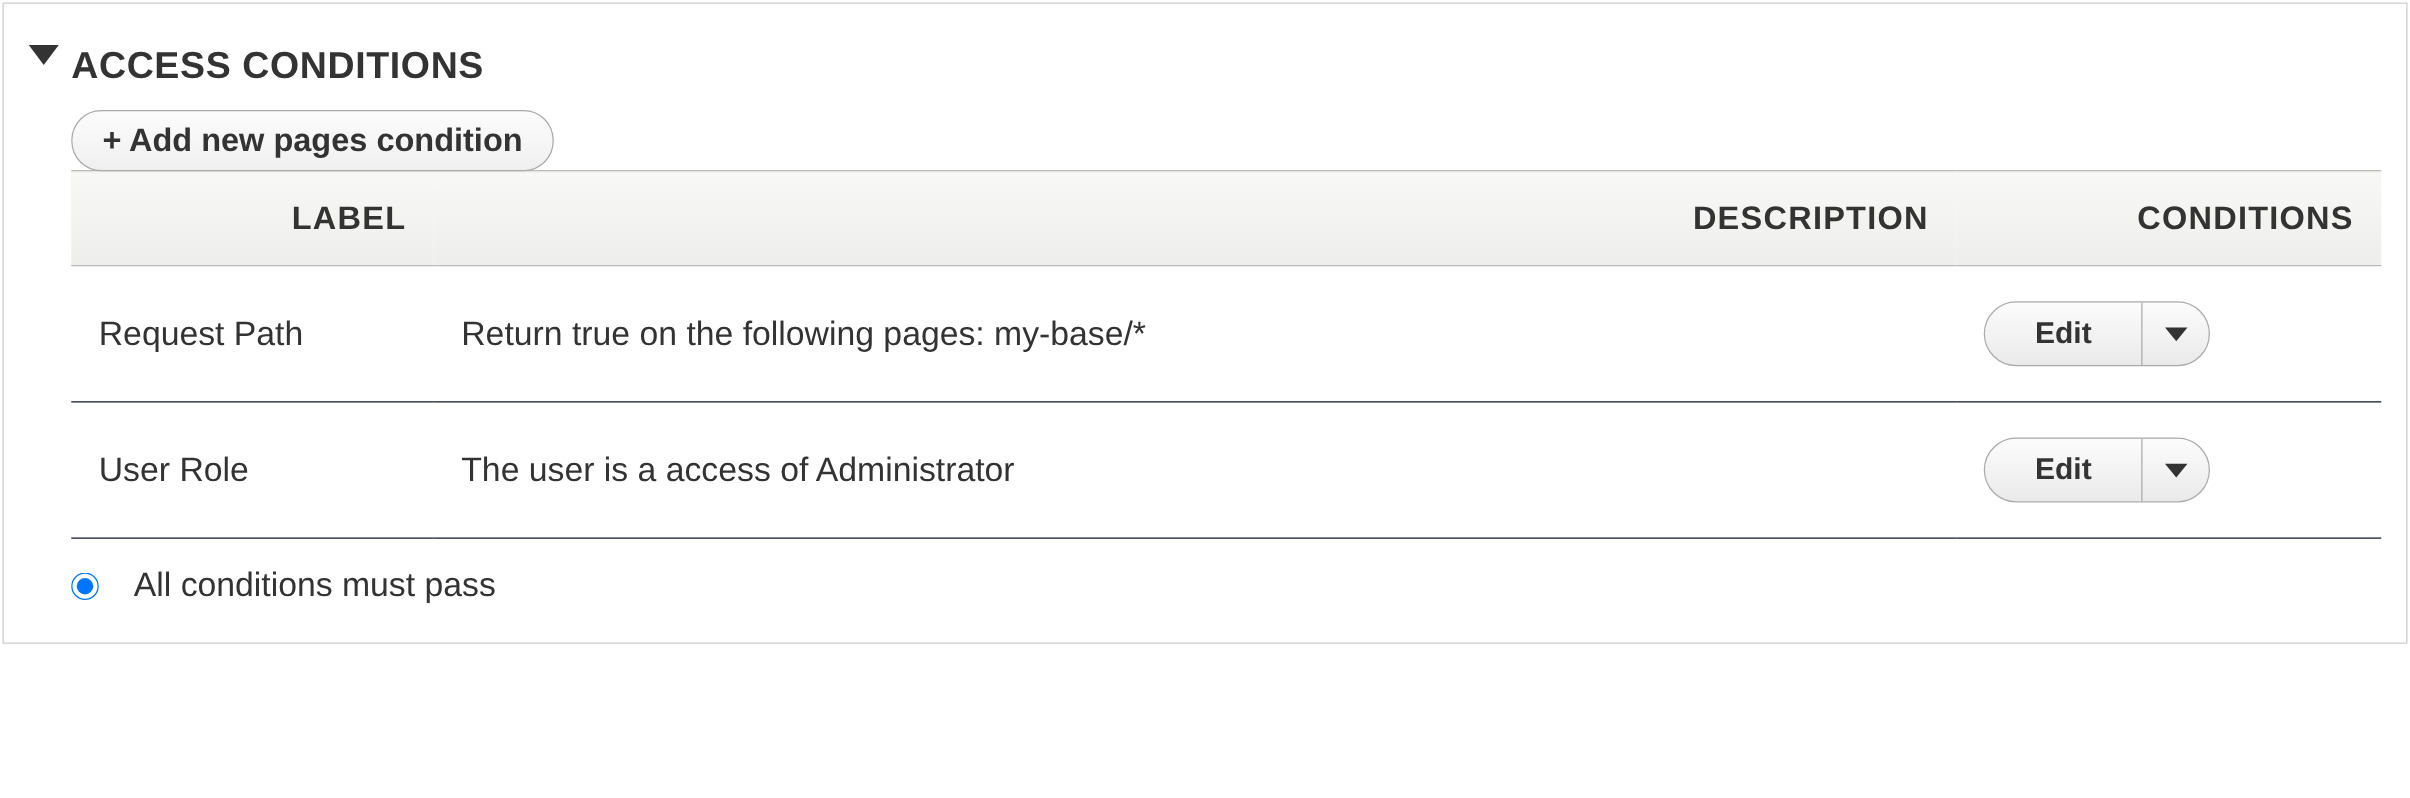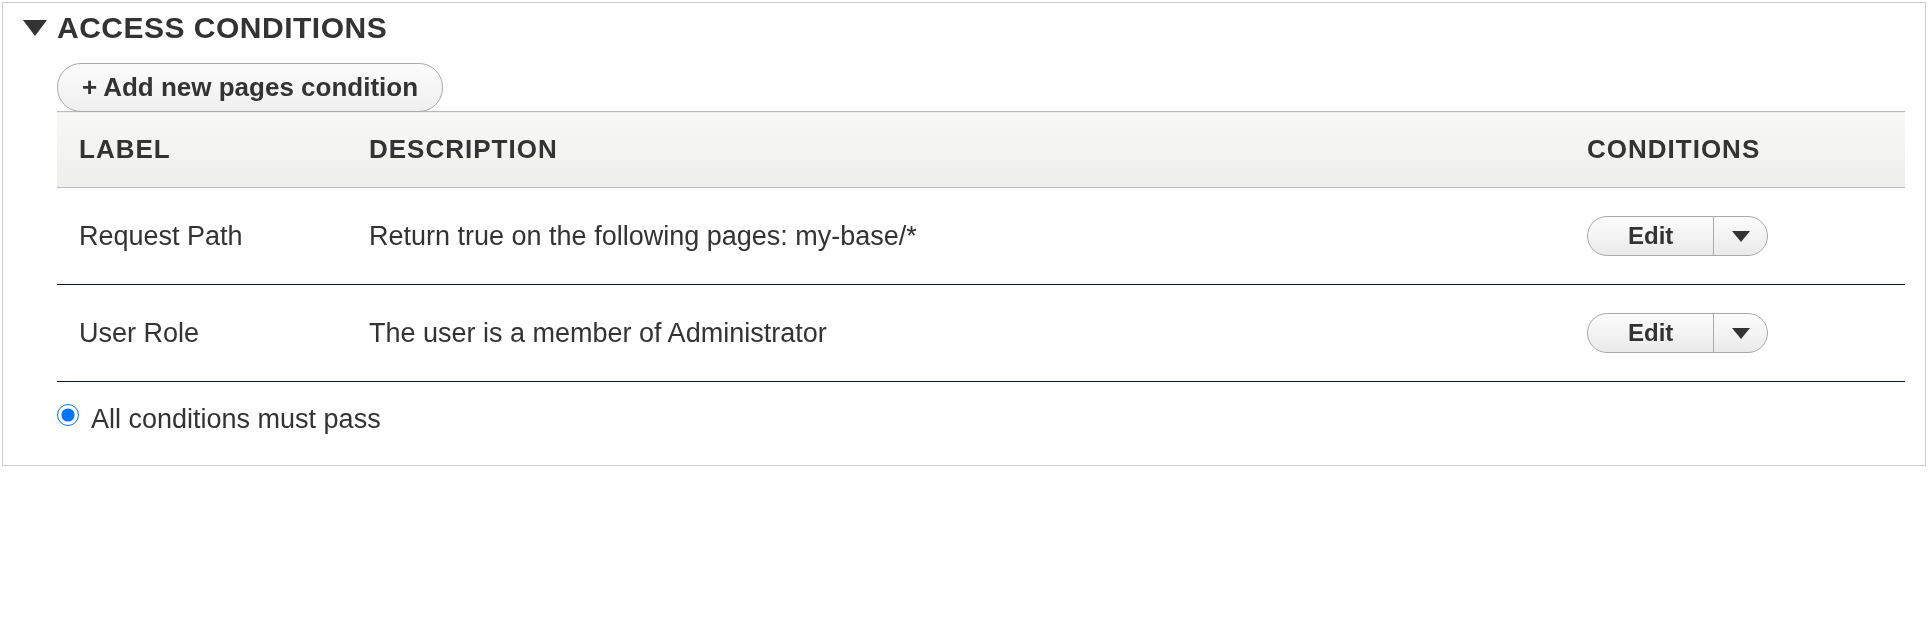--- a/index.html
+++ b/index.html
@@ -14,24 +14,24 @@
       background: #fff;
       padding: 0;
     }
     .fieldset {
       border: 1px solid #ccc;
       margin: 2px;
       padding: 8px 20px 20px 20px;
     }
     .fieldset-header {
       display: flex;
-      align-items: center;
       gap: 10px;
       cursor: pointer;
       margin-bottom: 18px;
+      margin-top: 25px;
     }
     .triangle-down {
       width: 0;
       height: 0;
       border-left: 12px solid transparent;
       border-right: 12px solid transparent;
       border-top: 16px solid #333;
     }
     .fieldset-title {
       font-weight: bold;
@@ -65,21 +65,21 @@
     table {
       width: 100%;
       border-collapse: collapse;
     }
     thead tr {
       background: linear-gradient(to bottom, #f8f8f6 0%, #eeeeec 100%);
       border-top: 1px solid #bbb;
       border-bottom: 1px solid #bbb;
     }
     th {
-      text-align: left;
+      text-align: right;
       font-weight: bold;
       font-size: 26px;
       padding: 22px 22px;
       letter-spacing: 1px;
       color: #333;
     }
     th.col-label { width: 290px; }
     th.col-desc { width: auto; }
     th.col-ops { width: 340px; }
     tbody tr {
@@ -91,21 +91,21 @@
       color: #333;
       vertical-align: middle;
     }
     .dropbutton {
       display: inline-flex;
       align-items: stretch;
       border: 1px solid #aaa;
       border-radius: 28px;
       overflow: hidden;
       background: linear-gradient(to bottom, #fcfcfc 0%, #eaeaea 100%);
-      height: 40px;
+      height: 52px;
     }
     .dropbutton-main {
       padding: 0 40px;
       font-weight: bold;
       font-size: 24px;
       color: #333;
       background: transparent;
       border: none;
       cursor: pointer;
       display: flex;
@@ -127,21 +127,22 @@
       border-left: 9px solid transparent;
       border-right: 9px solid transparent;
       border-top: 11px solid #333;
     }
     .radio-group {
       margin-top: 22px;
       padding-left: 0;
     }
     .radio-row {
       display: flex;
-      gap: 12px;
+      align-items: center;
+      gap: 28px;
       margin-bottom: 10px;
       font-size: 27px;
     }
     .radio-row input[type=radio] {
       width: 22px;
       height: 22px;
       cursor: pointer;
     }
     .radio-row label {
       cursor: pointer;
@@ -180,21 +181,21 @@
             <span class="dropbutton">
               <button class="dropbutton-main">Edit</button>
               <button class="dropbutton-toggle">
                 <span class="caret-down"></span>
               </button>
             </span>
           </td>
         </tr>
         <tr>
           <td>User Role</td>
-          <td>The user is a member of Administrator</td>
+          <td>The user is a access of Administrator</td>
           <td>
             <span class="dropbutton">
               <button class="dropbutton-main">Edit</button>
               <button class="dropbutton-toggle">
                 <span class="caret-down"></span>
               </button>
             </span>
           </td>
         </tr>
       </tbody>

